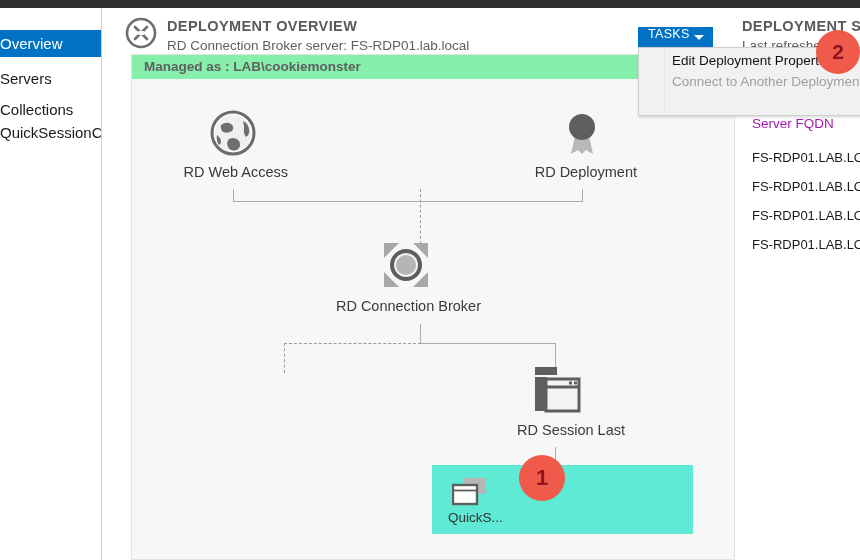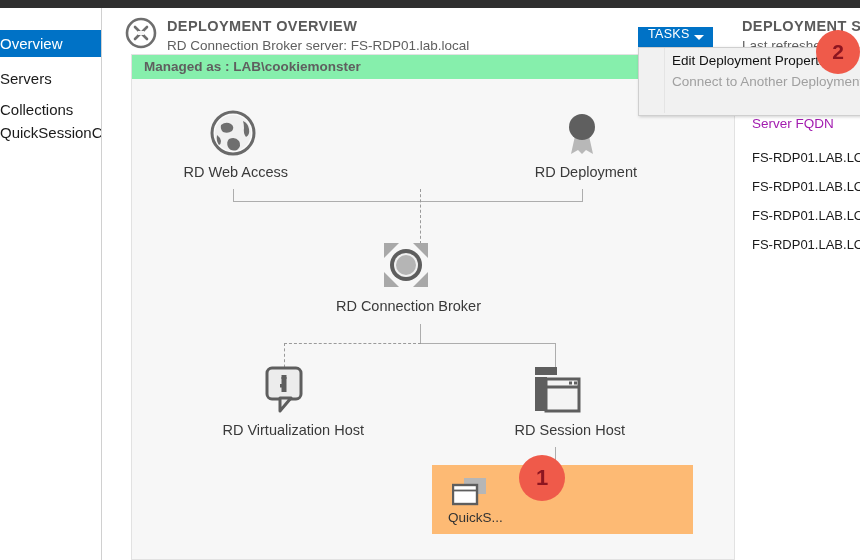--- a/index.html
+++ b/index.html
@@ -48,21 +48,21 @@
   .node .caption{margin-top:7px;font-size:14.5px;color:#3a3a3a;white-space:nowrap;}
 
   
   .conn{position:absolute;}
   .h-solid{border-top:1px solid #adadad;}
   .v-solid{border-left:1px solid #adadad;}
   .h-dash{border-top:1px dashed #9a9a9a;}
   .v-dash{border-left:1px dashed #9a9a9a;}
 
   
-  .coll-box{position:absolute;background:#fdba74;}
+  .coll-box{position:absolute;background:#5eead4;}
   .coll-label{position:absolute;font-size:13.5px;color:#333;white-space:nowrap;}
 
   
   .tasks-btn{position:absolute;left:638px;top:27px;width:75px;height:20px;background:#0072c6;
              color:#fff;font-size:12.5px;cursor:pointer;}
   .tasks-btn .lbl{position:absolute;left:10px;top:0;letter-spacing:.3px;}
   .tasks-btn .caret{position:absolute;left:56px;top:8px;width:0;height:0;
              border-left:5px solid transparent;border-right:5px solid transparent;border-top:5px solid #fff;}
 
   .menu{position:absolute;left:638px;top:47px;width:222px;height:67px;background:#f1f1f1;
@@ -182,45 +182,33 @@
             <path d="M4 48 L19 48 L4 33 z" fill="#a8a8a8"></path>
             <path d="M48 48 L33 48 L48 33 z" fill="#a8a8a8"></path>
             <circle cx="26" cy="26" r="16" fill="#5e5e5e"></circle>
             <circle cx="26" cy="26" r="12" fill="#f1f1f1"></circle>
             <circle cx="26" cy="26" r="10" fill="#b5b5b5"></circle>
           </svg>
         </div>
         <div class="caption">RD Connection Broker</div>
       </div>
 
-      <div class="node" style="left:72px;top:286px;width:160px;">
-        <div class="glyph" style="width:52px;height:50px;">
-          <svg width="52" height="50" viewBox="0 0 52 50">
-            <rect x="9" y="3" width="34" height="31" rx="5" ry="5" fill="#ececec" stroke="#5e5e5e" stroke-width="3"></rect>
-            <path d="M22 33 L22 46 L33 33 z" fill="#ececec" stroke="#5e5e5e" stroke-width="3" stroke-linejoin="round"></path>
-            <rect x="22" y="19" width="3.5" height="3.5" fill="#5e5e5e"></rect>
-            <rect x="23.5" y="12" width="5" height="15" fill="#5e5e5e"></rect>
-            <rect x="23.5" y="10" width="5" height="4" fill="#5e5e5e"></rect>
-          </svg>
-        </div>
-        <div class="caption">RD Virtualization Host</div>
-      </div>
 
       <div class="node" style="left:353px;top:286px;width:140px;">
         <div class="glyph" style="width:56px;height:50px;">
           <svg width="56" height="50" viewBox="0 0 56 50">
             <rect x="8" y="2" width="22" height="8" fill="#5e5e5e"></rect>
             <rect x="8" y="12" width="12" height="34" fill="#5e5e5e"></rect>
             <rect x="19" y="14" width="33" height="32" fill="#f4f4f4" stroke="#5e5e5e" stroke-width="3"></rect>
             <line x1="19" y1="22" x2="52" y2="22" stroke="#5e5e5e" stroke-width="3"></line>
             <rect x="42" y="16.5" width="3" height="3" fill="#5e5e5e"></rect>
             <rect x="47" y="16.5" width="3" height="3" fill="#5e5e5e"></rect>
           </svg>
         </div>
-        <div class="caption">RD Session Host</div>
+        <div class="caption">RD Session Last</div>
       </div>
 
     </div>
   </div>
 
   <div class="right">
     <div class="right-title">DEPLOYMENT SER</div>
     <div class="right-sub">Last refreshed on</div>
     <div class="right-grid">
 

